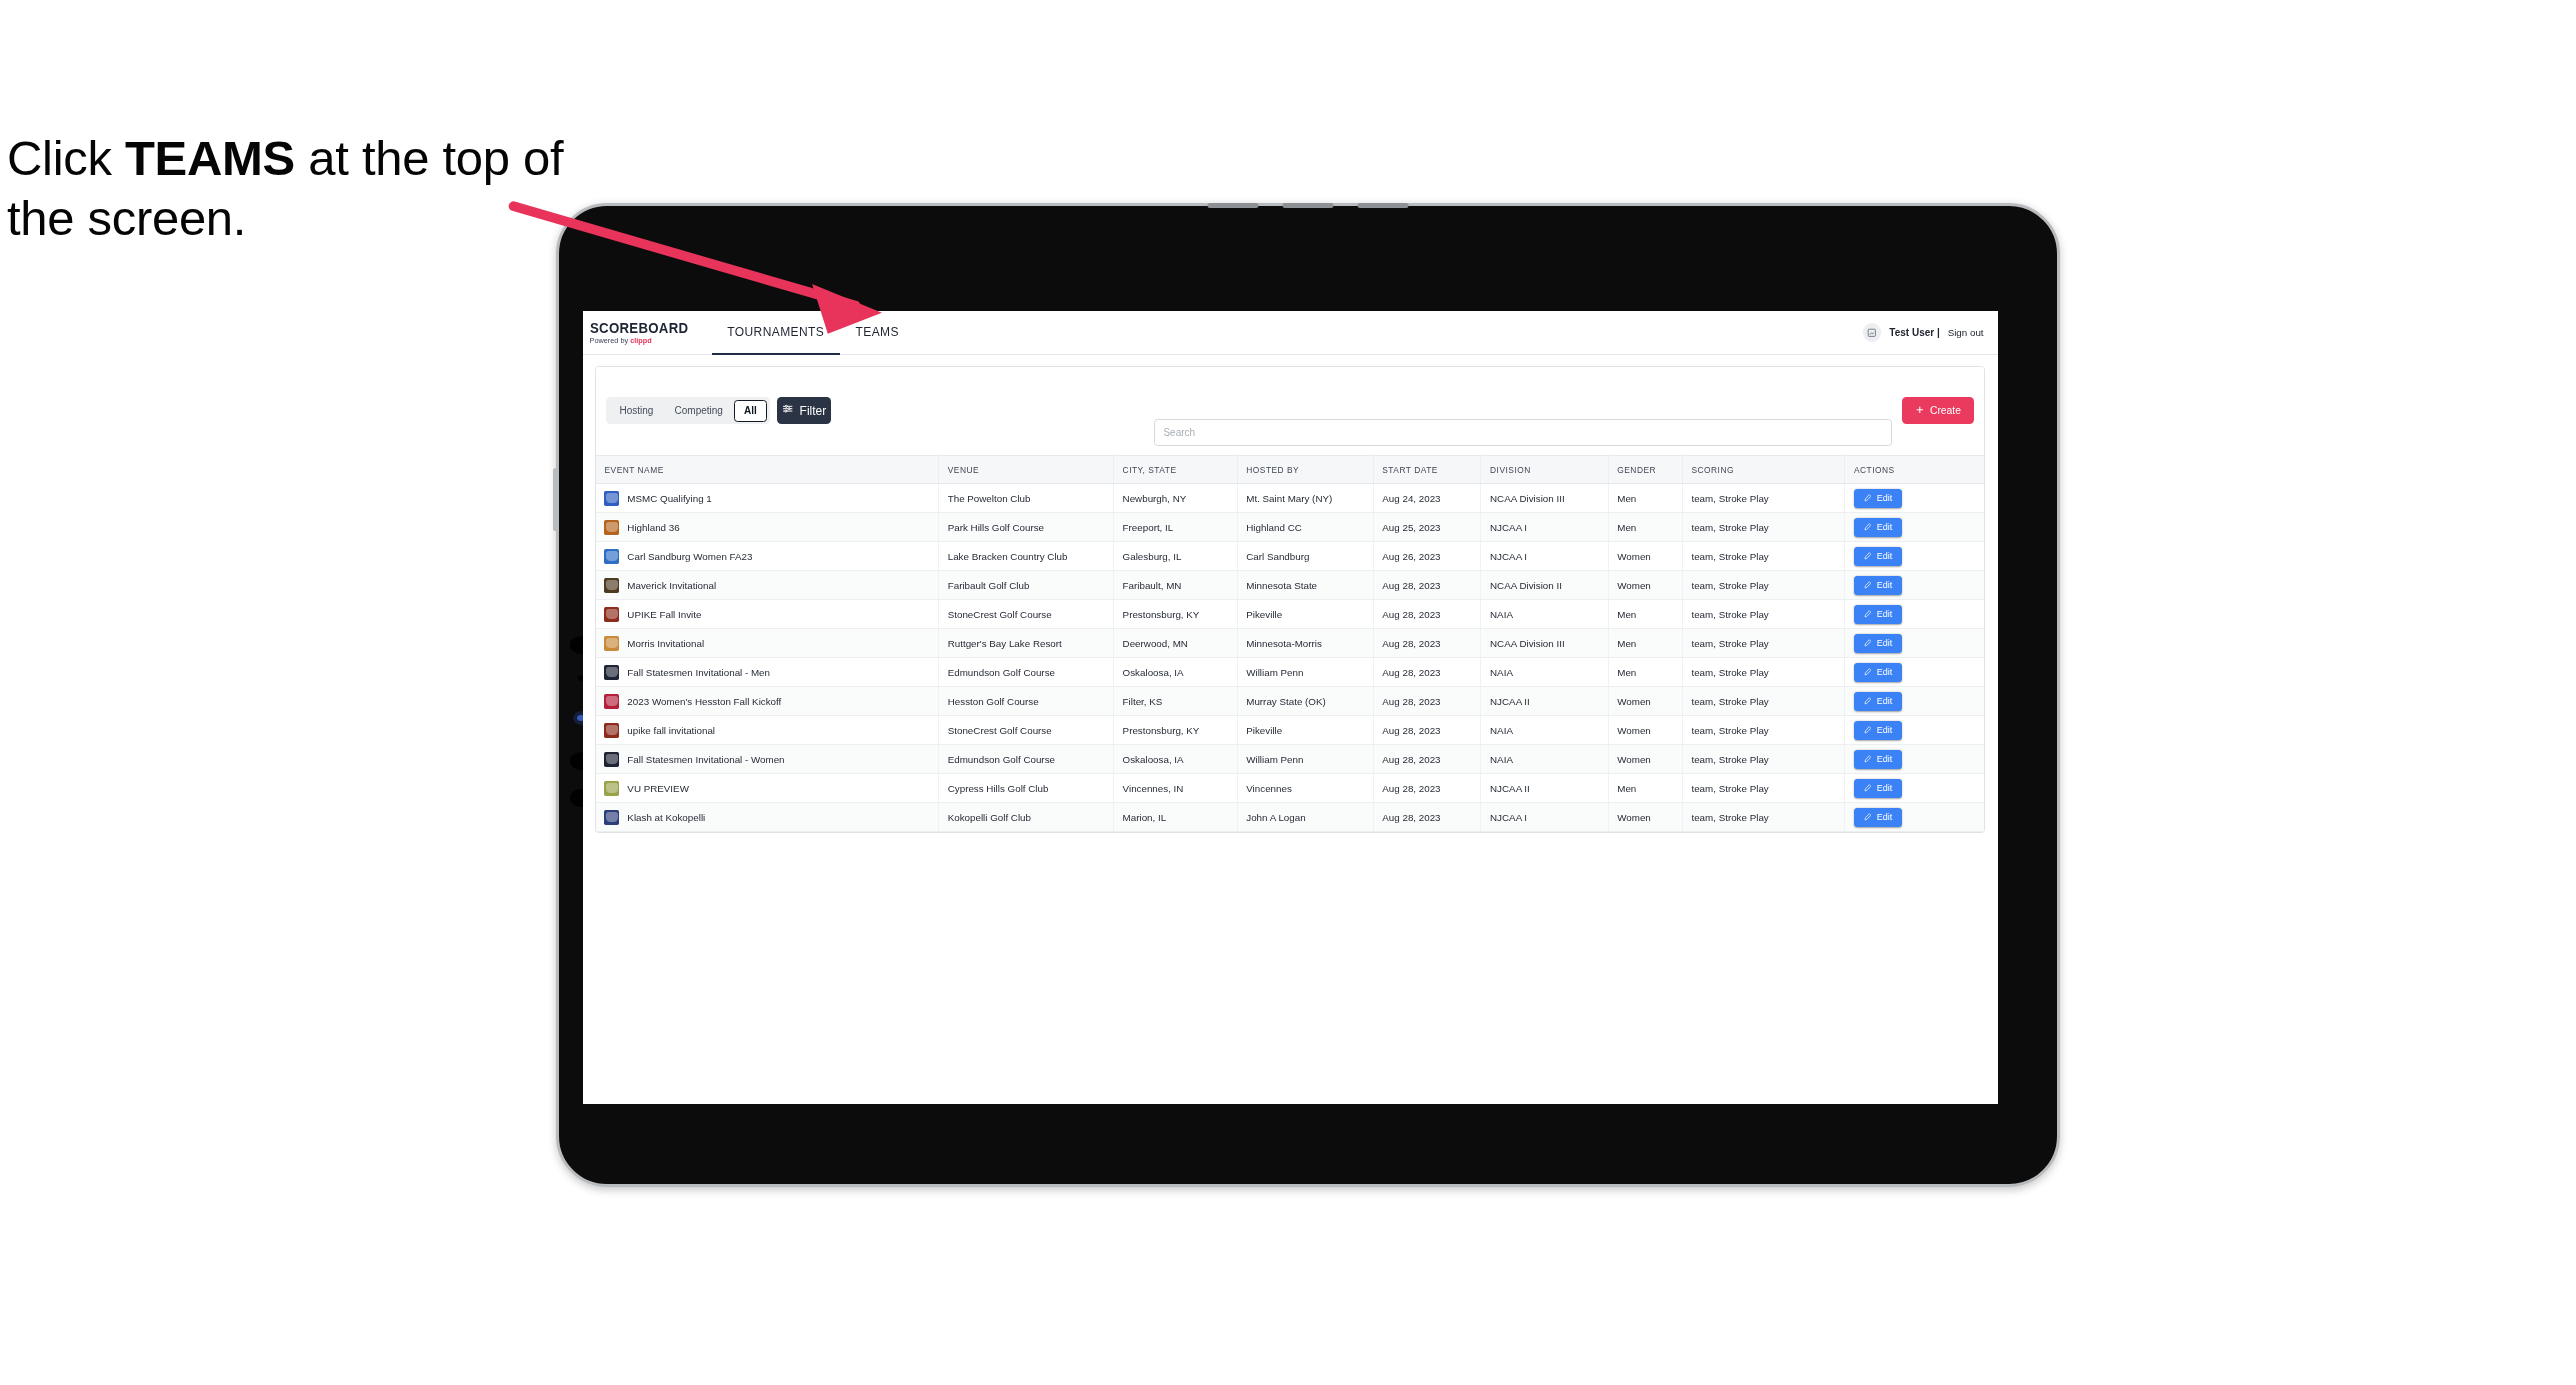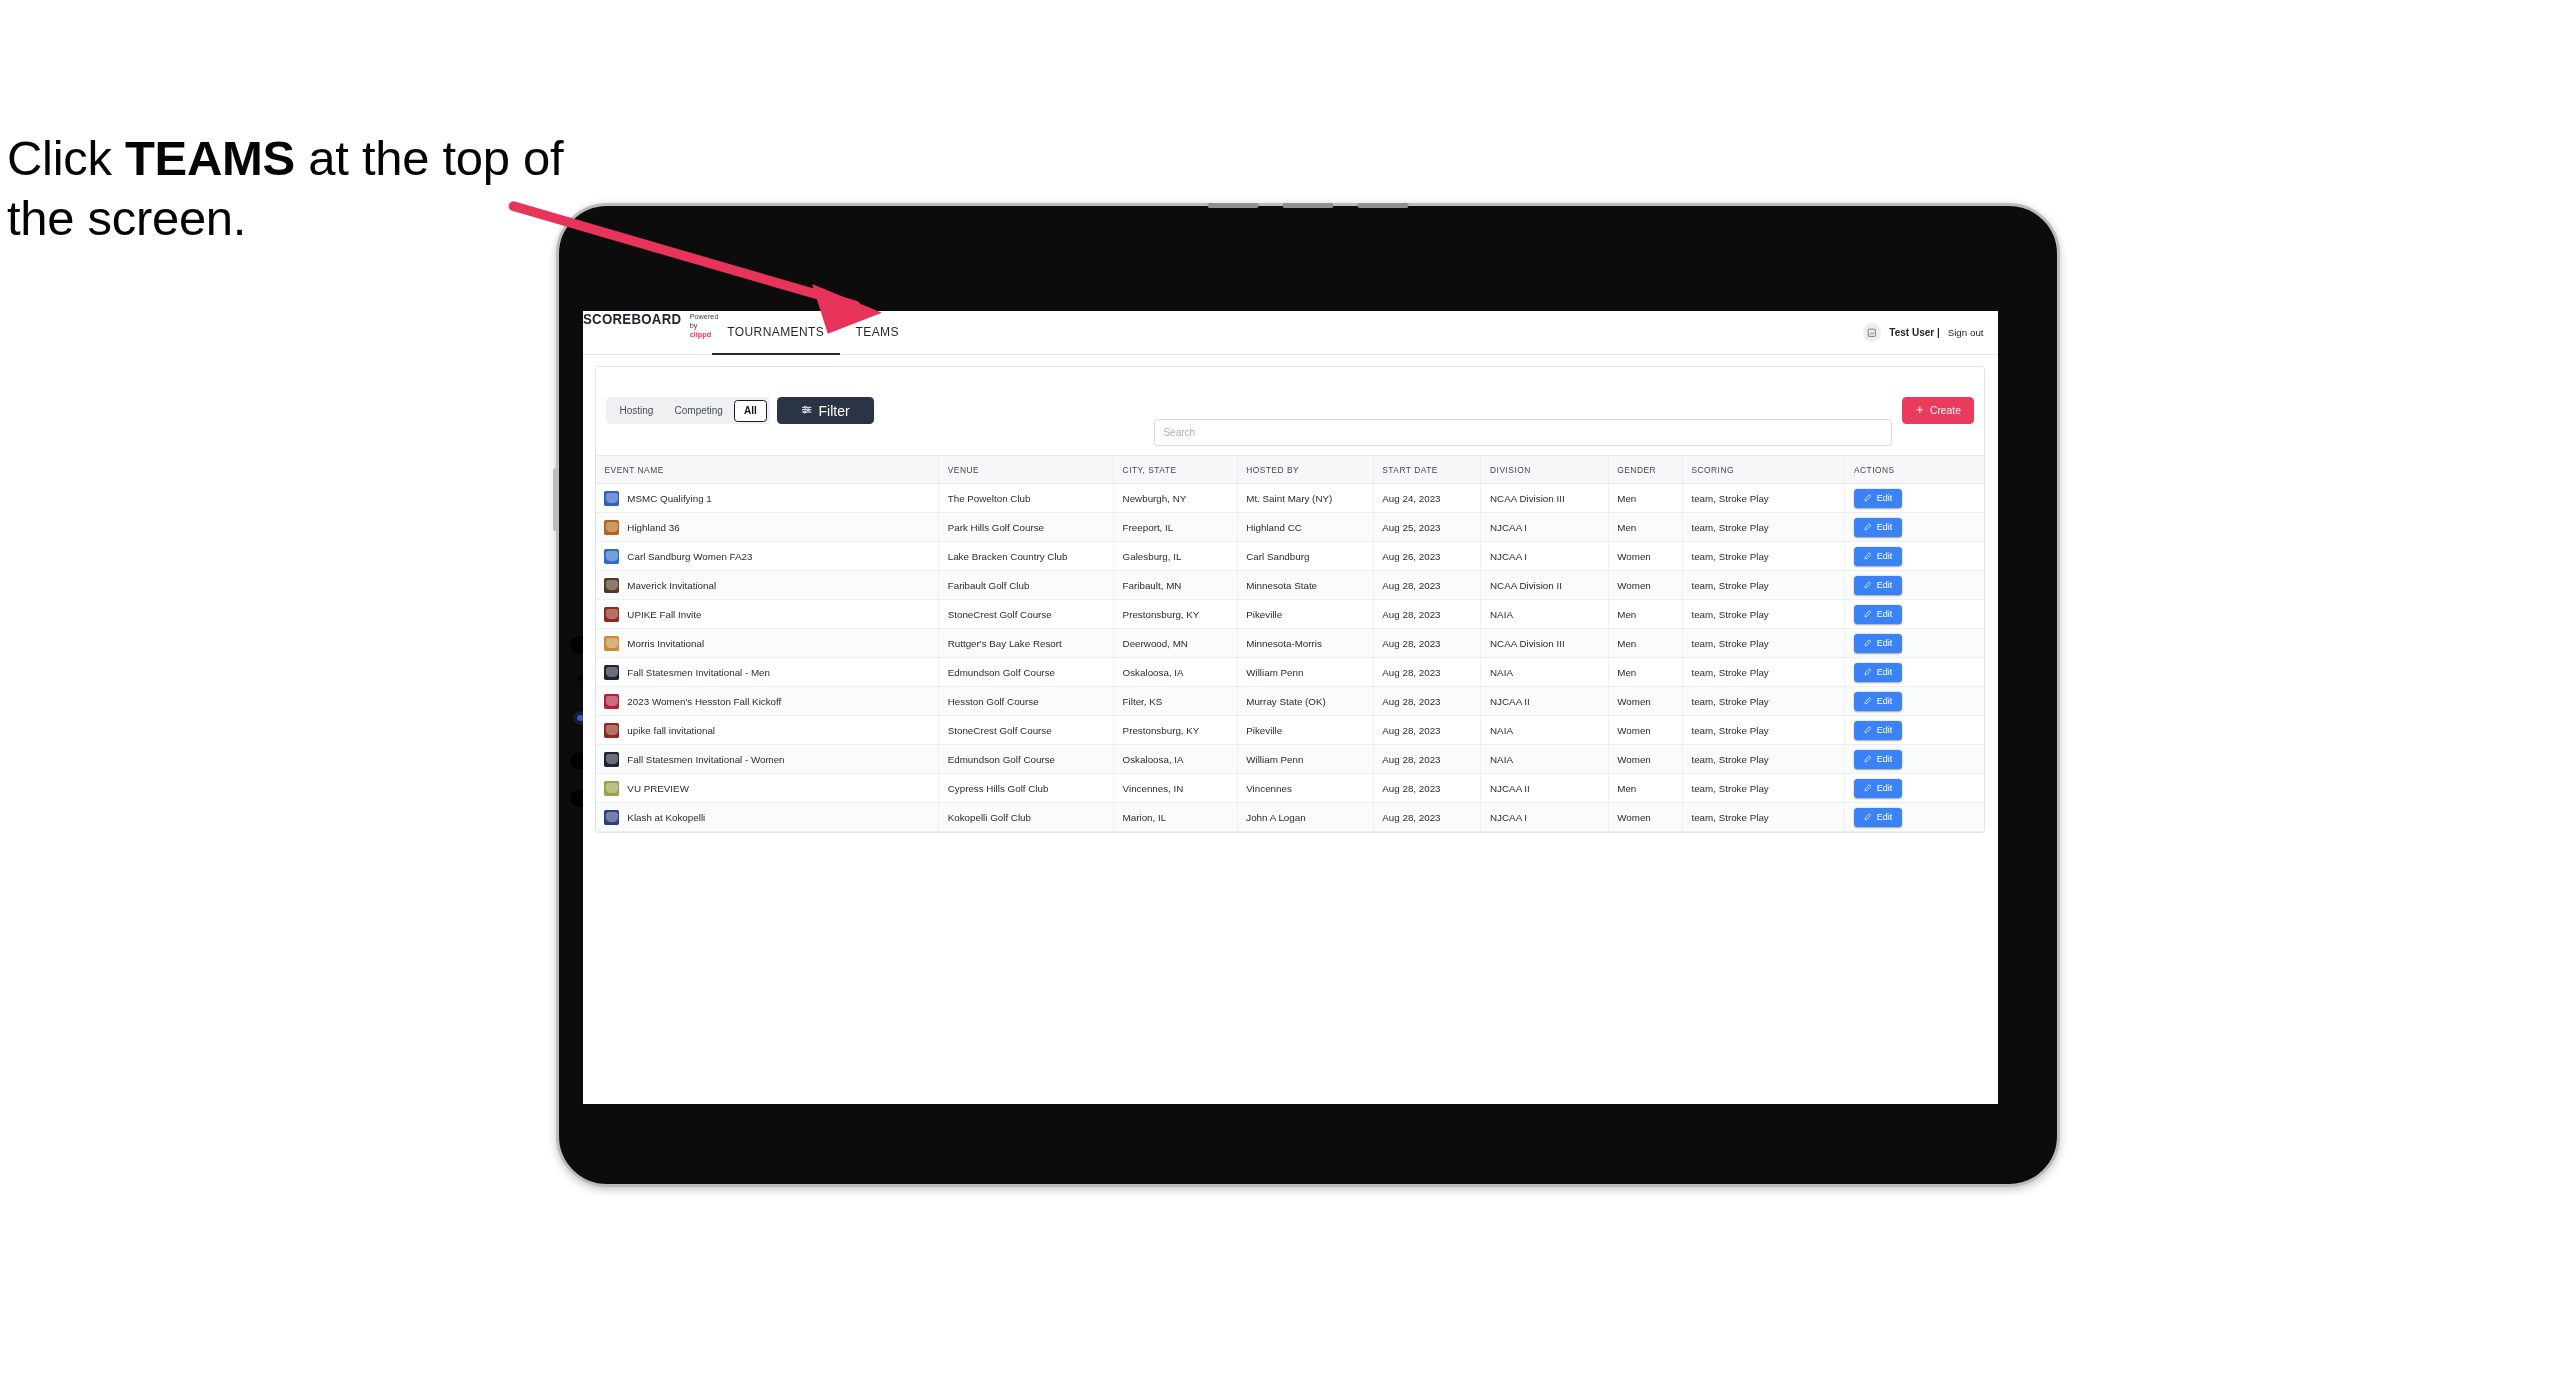--- a/index.html
+++ b/index.html
@@ -60,21 +60,21 @@
 
   
   #appbar {
     height: 44px; width: 100%;
     background: #ffffff;
     border-bottom: 0.9px solid #e3e5e8;
     display: flex; align-items: stretch;
     position: relative;
   }
   #logo-block {
-    width: 129px; display: flex; 
+    width: 129px; display: flex; flex-direction: column;
     justify-content: center; padding-left: 7px;
   }
   #logo-word {
     font-size: 14.4px; font-weight: bold; color: #1d2333;
     letter-spacing: 0.3px; font-family: "Liberation Sans", sans-serif;
     transform: scaleX(0.92); transform-origin: left center;
   }
   #logo-sub { font-size: 7.3px; color: #3b4256; margin-top: 0.9px; }
   #logo-sub .brand { color: #e8345a; font-weight: bold; }
 
@@ -120,21 +120,21 @@
     height: 22px; display: flex; align-items: center; cursor: pointer;
     border-radius: 3.5px; border: 0.9px solid transparent;
   }
   .seg.active {
     background: #ffffff; color: #111722; border-color: #141a24;
     font-weight: bold;
   }
   #filter-btn {
     display: flex; align-items: center; gap: 6.1px;
     background: #2b3444; color: #fff; border-radius: 4.4px;
-    height: 27px; padding: 0 24px; font-size: 14px; cursor: pointer;
+    height: 27px; padding: 0 5px; font-size: 12px; cursor: pointer;
   }
   #search-wrap { margin-left: auto; display: flex; align-items: center; gap: 10.5px; }
   #search-input {
     width: 738px; height: 27px; border: 0.9px solid #d6d9dd;
     border-radius: 3.5px; padding: 0 8.7px; font-size: 10px;
     color: #222; background: #fff; font-family: "Liberation Sans", sans-serif; margin-top: 44px;
   }
   #search-input::placeholder { color: #a9aeb6; }
   #create-btn {
     display: flex; align-items: center; gap: 5.2px;

